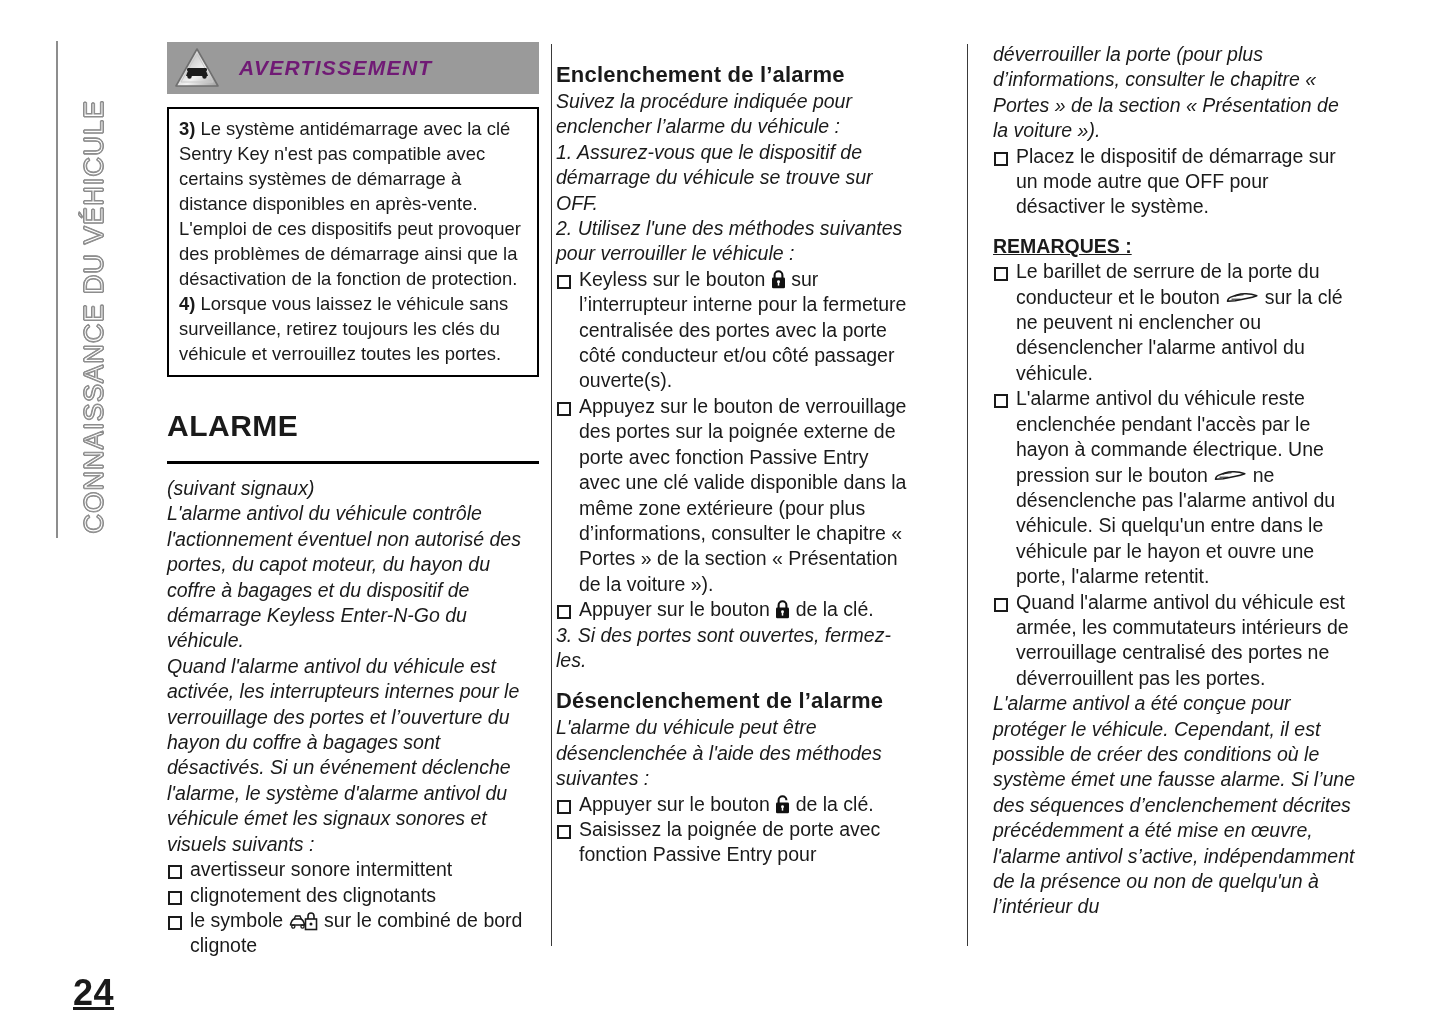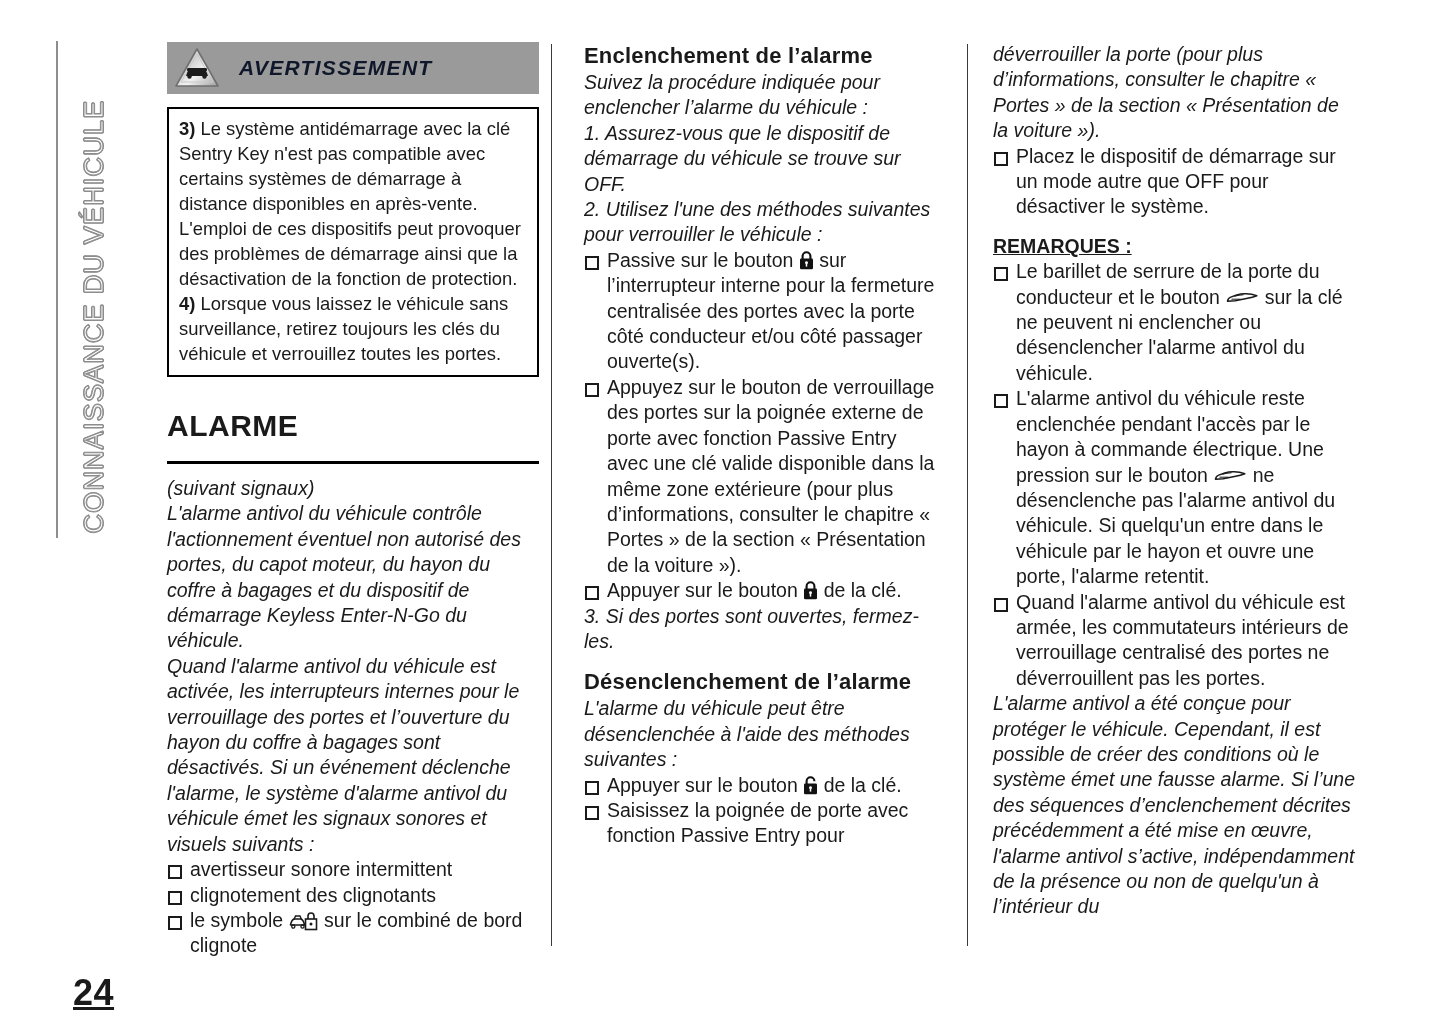--- a/index.html
+++ b/index.html
@@ -55,21 +55,21 @@
   }
 
   
   .col {
     position: absolute;
     top: 42px;
     font-size: 19.5px;
     line-height: 25.4px;
   }
   .col-left  { left: 167px; width: 372px; }
-  .col-mid   { left: 584px; width: 358px; }
+  .col-mid   { left: 556px; width: 358px; margin-top: 19px; }
   .col-right { left: 993px; width: 366px; }
 
   .divider {
     position: absolute;
     top: 44px;
     width: 1px;
     height: 902px;
     background: #3a3a3a;
   }
   .divider-1 { left: 551px; }
@@ -88,21 +88,21 @@
     width: 48px;
     height: 44px;
     margin-left: 6px;
     margin-right: 8px;
     flex: 0 0 auto;
   }
   .warn-title {
     font-size: 21px;
     font-weight: bold;
     font-style: italic;
-    color: #0f172a;
+    color: #701a75;
     letter-spacing: 1.3px;
     margin-left: 10px;
   }
   .warn-box {
     border: 2.5px solid #000000;
     padding: 7px 10px 9px 10px;
     font-size: 18.4px;
     line-height: 25px;
   }
 
@@ -232,21 +232,21 @@
           <circle cx="22" cy="14" r="1.5" fill="#1a1a1a"></circle>
         </svg><span> sur le combiné de bord clignote</span></p>
   </div>
 
   <div class="col col-mid">
     <div class="h2">Enclenchement de l’alarme</div>
     <p class="body">Suivez la procédure indiquée pour enclencher l’alarme du véhicule :</p>
     <p class="body">1. Assurez-vous que le dispositif de démarrage du véhicule se trouve sur OFF.</p>
     <p class="body">2. Utilisez l'une des méthodes suivantes pour verrouiller le véhicule :</p>
 
-    <p class="bullet"><span>Passive sur le bouton </span><svg class="ico ico-lock" viewBox="0 0 15 19">
+    <p class="bullet"><span>Keyless sur le bouton </span><svg class="ico ico-lock" viewBox="0 0 15 19">
           <path d="M3.6 8 V5.2 a3.9 3.9 0 0 1 7.8 0 V8" fill="none" stroke="#111" stroke-width="2.1"></path>
           <rect x="1" y="7.6" width="13" height="10.6" rx="1.3" fill="#111"></rect>
           <circle cx="7.5" cy="11.8" r="1.45" fill="#fff"></circle>
           <rect x="6.75" y="12" width="1.5" height="3.6" fill="#fff"></rect>
         </svg><span> sur l’interrupteur interne pour la fermeture centralisée des portes avec la porte côté conducteur et/ou côté passager ouverte(s).</span></p>
 
     <p class="bullet">Appuyez sur le bouton de verrouillage des portes sur la poignée externe de porte avec fonction Passive Entry avec une clé valide disponible dans la même zone extérieure (pour plus d’informations, consulter le chapitre « Portes » de la section « Présentation de la voiture »).</p>
 
     <p class="bullet"><span>Appuyer sur le bouton </span><svg class="ico ico-lock" viewBox="0 0 15 19">
           <path d="M3.6 8 V5.2 a3.9 3.9 0 0 1 7.8 0 V8" fill="none" stroke="#111" stroke-width="2.1"></path>

